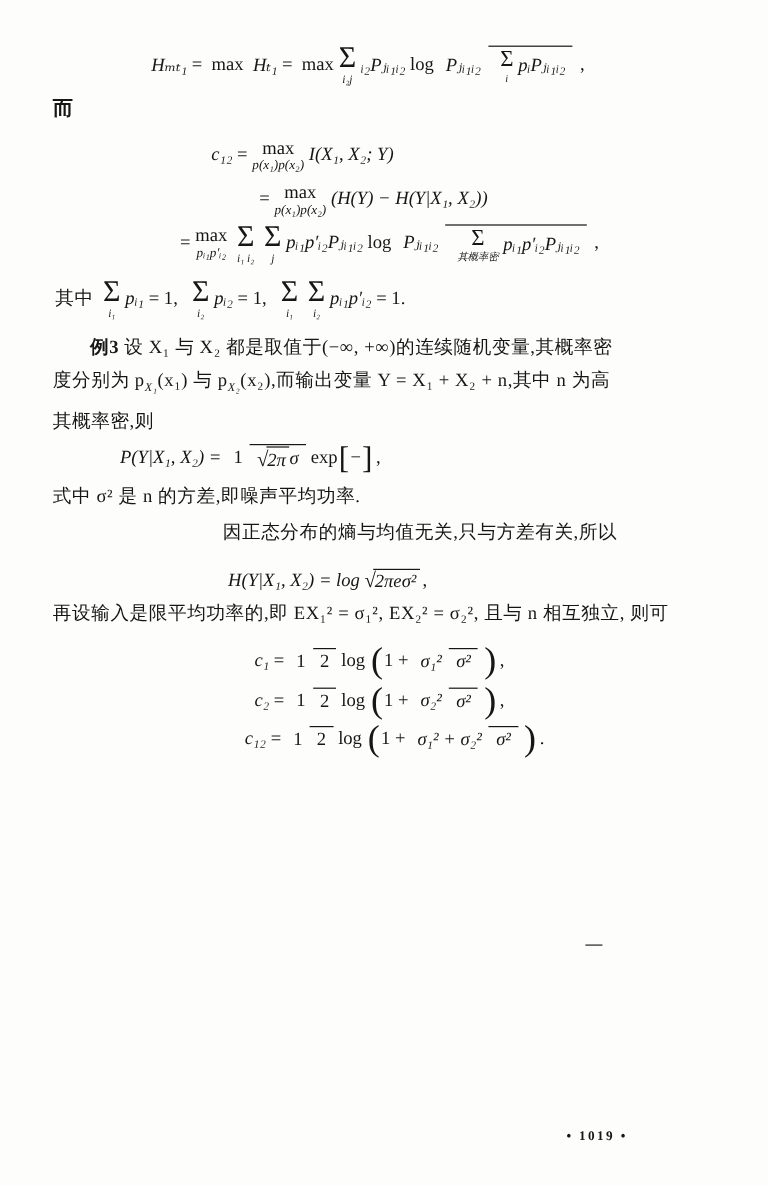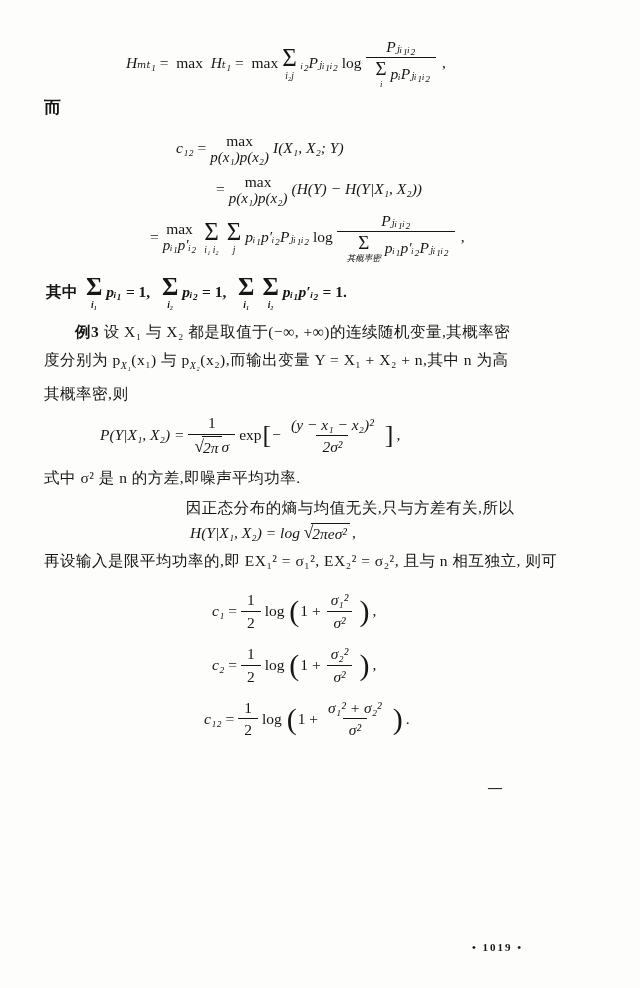--- a/index.html
+++ b/index.html
@@ -6,51 +6,51 @@
   .page{
     width:640px;height:988px;position:relative;overflow:hidden;
     background:#fdfdfb;color:#161616;
     font-family:"Liberation Serif","DejaVu Serif","DejaVu Sans",serif;
     font-size:15.5px;
   }
   
   .row{display:flex;align-items:center;white-space:pre;}
   .it{font-style:italic;}
   .rm{font-style:normal;}
-  .frac{display:inline-flex;flex-direction:column;align-items:center;vertical-align:middle;margin:0 4px;}
+  .frac{display:inline-flex;flex-direction:row;align-items:center;vertical-align:middle;margin:0 4px;}
   .frac .num,.frac .den{padding:1px 6px;line-height:1.25;display:inline-flex;align-items:center;}
   .frac .den{border-top:1.4px solid #161616;}
   .sum{display:inline-flex;flex-direction:column;align-items:center;margin:0 4px;line-height:1;}
   .sum .sg{font-size:25px;font-style:normal;line-height:1;}
   .sum .lim{font-size:9.5px;font-style:italic;margin-top:2px;line-height:1;}
   .sum.small .sg{font-size:19px;}
   .sum.small .lim{font-size:8.5px;}
   .mop{display:inline-flex;flex-direction:column;align-items:center;margin:0 4px;line-height:1;}
   .mop .op{font-style:normal;line-height:1.1;}
-  .mop .lim{font-size:15px;font-style:italic;margin-top:1px;line-height:1;}
+  .mop .lim{font-size:11px;font-style:italic;margin-top:1px;line-height:1;}
   .sqrtg{font-style:normal;font-size:1.12em;}
   .radicand{border-top:1.3px solid #161616;padding:1px 3px 0 1px;margin-left:-2px;font-style:italic;text-align:right;}
   .bp{font-size:30px;font-style:normal;font-weight:400;line-height:0;padding:0 1px;}
   .bk{font-size:26px;font-style:normal;line-height:0;padding:0 1px;}
   .cjk{letter-spacing:0.5px;line-height:28px;}
   .bold{font-weight:bold;}
   .subx{font-size:10px;font-style:italic;vertical-align:-4px;}
   .tail{font-style:normal;padding-left:2px;}
   
   .f1row{margin:36px 0 0 126px;}
   .conn{margin:4px 0 0 44px;font-size:17px;}
   .f2r1{margin:10px 0 0 176px;}
   .f2r2{margin:8px 0 0 216px;}
   .f2r3{margin:4px 0 0 150px;}
-  .f3row{margin:10px 3px 0 46px;font-weight:bold;}
+  .f3row{margin:10px 3px 0 46px;}
   .para{margin:8px 26px 0 44px;text-indent:2em;}
   .f4row{margin:4px 0 0 100px;}
   .t1{margin:6px 0 0 44px;}
   .t2{margin:2px 0 0 60px;text-align:center;}
-  .f5row{margin:1px 0 0 190px;}
+  .f5row{margin:16px 0 0 190px;}
   .t3{margin:4px 0 0 44px;}
   .t4{margin:2px 0 0 44px;}
   .c1row{margin:14px 0 0 212px;}
   .c2row{margin:10px 16px 0 212px;}
   .c3row{margin:10px 0 0 204px;}
   .stray{position:absolute;left:488px;top:780px;font-weight:bold;font-size:14px;}
   .pagenum{position:absolute;left:472px;top:941px;font-weight:bold;font-size:11px;letter-spacing:2px;font-style:normal;}
 </style>
 </head>
 <body>
@@ -167,24 +167,20 @@
       <span class="num rm">1</span>
       <span class="den">
         <span class="sqrtg">√</span>
         <span class="radicand">2π</span>
         <span class="it">σ</span>
       </span>
     </span>
     <span class="rm">exp</span>
     <span class="bk">[</span>
     <span class="rm">−</span>
-    <span class="frac">
-      <span class="num it">(y − x₁ − x₂)²</span>
-      <span class="den it">2σ²</span>
-    </span>
     <span class="bk">]</span>
     <span class="tail">,</span>
   </div>
 
   <div class="cjk t1">式中 σ² 是 n 的方差,即噪声平均功率.</div>
   <div class="cjk t2">因正态分布的熵与均值无关,只与方差有关,所以</div>
 
   <div class="row f5row">
     <span class="it">H(Y|X₁, X₂) = log</span><span> </span>
     <span class="sqrtg">√</span>

